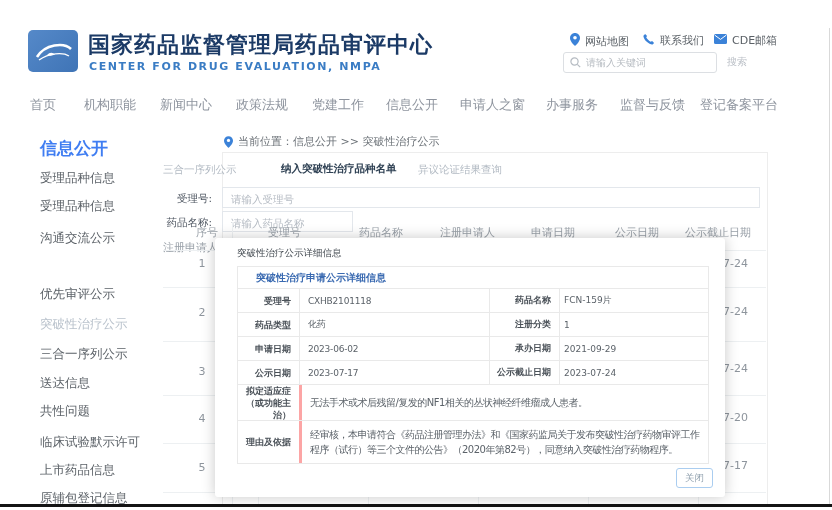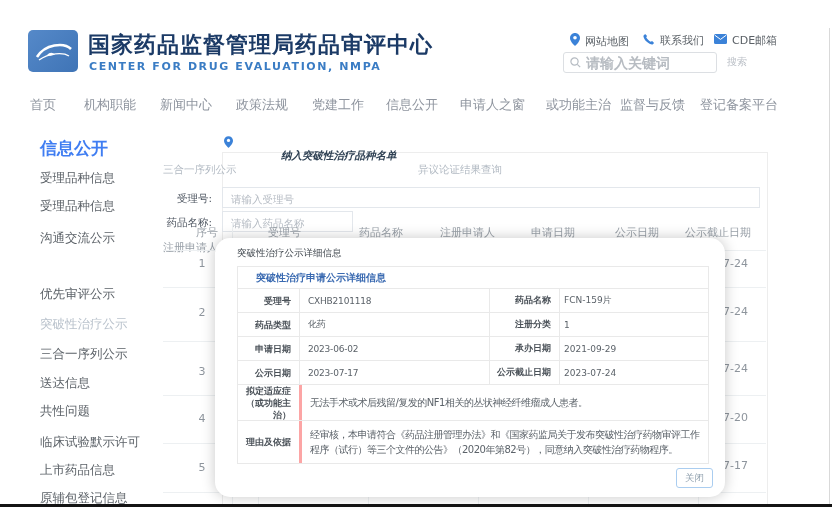--- a/index.html
+++ b/index.html
@@ -14,55 +14,55 @@
   
   .logo { left:28px; top:30px; width:50px; height:42px; border-radius:5px;
           background:linear-gradient(135deg,#5589c9,#3f74b6); }
   .site-title { left:88px; top:30px; font-size:22px; font-weight:bold; color:#1b3a66;
                 letter-spacing:1px; white-space:nowrap; }
   .site-subtitle { left:89px; top:60px; font-size:11px; font-weight:bold; color:#3a7cc4;
                    letter-spacing:1.6px; white-space:nowrap; }
   .qlink { top:33px; font-size:11px; color:#5a6066; display:flex; align-items:center; gap:5px; cursor:pointer; }
   .searchbox { left:563px; top:52px; width:154px; height:21px; border:1px solid #dcdfe3;
                border-radius:3px; background:#fff; display:flex; align-items:center; padding:0 6px; gap:5px; }
-  .searchbox input { border:none; outline:none; width:115px; font-size:14px; color:#666;
-                     font-family:inherit; background:transparent;font-weight:bold; }
+  .searchbox input { border:none; outline:none; width:115px; font-size:10px; color:#666;
+                     font-family:inherit; background:transparent; }
   .searchbox input::placeholder { color:#b7bcc2; }
   .search-btn { left:727px; top:55px; font-size:10px; color:#b9bec5; cursor:pointer; }
 
   
   .nav-item { top:96px; font-size:13px; color:#8e949e; cursor:pointer; white-space:nowrap; }
 
   
   .side-title { left:40px; top:137px; font-size:17px; font-weight:bold; color:#3f7df2; }
   .side-item { left:40px; font-size:12.5px; color:#5c6268; cursor:pointer; white-space:nowrap; }
   .side-item.current { color:#b9c2cc; }
 
   
   .crumb-txt { left:238px; top:134px; font-size:11px; color:#6b7177; }
   .panel { left:222px; top:152px; width:546px; height:353px; border:1px solid #ededed; background:transparent; }
 
   
   .tab { top:163px; font-size:10.5px; color:#b2bac3; cursor:pointer; white-space:nowrap; }
-  .tab.active { color:#2e4053; font-weight:bold; top:149px;font-style:italic; }
+  .tab.active { color:#2e4053; font-weight:bold; top:162px; }
   .f-label { width:72px; text-align:right; font-size:10.5px; color:#4d5560; white-space:nowrap; }
   .f-input { height:21px; border:1px solid #e3e7ec; border-radius:0; background:#fff; }
   .f-input input { border:none; outline:none; background:transparent; width:100%; height:100%;
                    padding:0 8px; font-size:10.5px; color:#666; font-family:inherit; }
   .f-input input::placeholder { color:#b6bcc4; }
 
   
   .th-frag { top:225px; font-size:11px; color:#99a0a8; white-space:nowrap; }
   .row-no { width:20px; text-align:center; font-size:11px; color:#8e959d; }
   .row-date { left:684px; font-size:11px; color:#8e959d; white-space:nowrap; }
   .hline { left:163px; width:603px; height:1px; background:#edf0f2; }
   .vline { width:1px; background:#eef1f3; }
 
   
-  .modal { left:215px; top:238px; width:510px; height:259px; background:#fff; border-radius:15px;
+  .modal { left:215px; top:238px; width:510px; height:259px; background:#fff; border-radius:3px;
            box-shadow:0 0 14px rgba(0,0,0,.22); z-index:10; }
   .m-title { position:absolute; left:22px; top:9px; font-size:9.5px; color:#3f464d; }
   .m-table { position:absolute; left:22px; top:28px; width:472px; border:1px solid #e9e9e9; }
   .m-row { display:flex; border-bottom:1px solid #e9e9e9; align-items:center; }
   .m-row:last-child { border-bottom:none; }
   .m-sec { height:22px; padding-left:18px; font-size:10px; font-weight:bold; color:#3a6ab1;
            display:flex; align-items:center;text-align:right; }
   .m-r { height:24px; }
   .m-r5 { height:36px; }
   .m-r6 { height:42px; }
@@ -139,21 +139,21 @@
   </div>
   <div class="abs search-btn">搜索</div>
 
   <div class="abs nav-item" style="left:30px">首页</div>
   <div class="abs nav-item" style="left:84px">机构职能</div>
   <div class="abs nav-item" style="left:160px">新闻中心</div>
   <div class="abs nav-item" style="left:236px">政策法规</div>
   <div class="abs nav-item" style="left:312px">党建工作</div>
   <div class="abs nav-item" style="left:386px">信息公开</div>
   <div class="abs nav-item" style="left:460px">申请人之窗</div>
-  <div class="abs nav-item" style="left:546px">或功能主治</div>
+  <div class="abs nav-item" style="left:546px">办事服务</div>
   <div class="abs nav-item" style="left:620px">监督与反馈</div>
   <div class="abs nav-item" style="left:700px">登记备案平台</div>
 
   <div class="abs side-title">信息公开</div>
   <div class="abs side-item" style="top:170px">受理品种信息</div>
   <div class="abs side-item" style="top:198px">受理品种信息</div>
   <div class="abs side-item" style="top:230px">沟通交流公示</div>
   <div class="abs side-item" style="top:286px">优先审评公示</div>
   <div class="abs side-item current" style="top:316px">突破性治疗公示</div>
   <div class="abs side-item" style="top:346px">三合一序列公示</div>
@@ -162,20 +162,21 @@
   <div class="abs side-item" style="top:434px">临床试验默示许可</div>
   <div class="abs side-item" style="top:462px">上市药品信息</div>
   <div class="abs side-item" style="top:490px">原辅包登记信息</div>
 
   <div class="abs" style="left:224px;top:133px">
     <svg width="9" height="12" viewBox="0 0 10 13">
         <path d="M5 0C2.2 0 0 2.2 0 5c0 3.7 5 8 5 8s5-4.3 5-8C10 2.2 7.8 0 5 0z" fill="#3b82d8"></path>
         <circle cx="5" cy="4.8" r="1.8" fill="#fff"></circle>
       </svg>
   </div>
+  <div class="abs crumb-txt">当前位置：信息公开 &gt;&gt; 突破性治疗公示</div>
   <div class="abs panel"></div>
 
   <div class="abs tab" style="left:163px">三合一序列公示</div>
   <div class="abs tab active" style="left:281px">纳入突破性治疗品种名单</div>
   <div class="abs tab" style="left:418px">异议论证结果查询</div>
 
   <div class="abs f-label" style="left:140px;top:192px">受理号:</div>
   <div class="abs f-input" style="left:222px;top:187px;width:538px">
     <input type="text" placeholder="请输入受理号" style="">
   </div>

